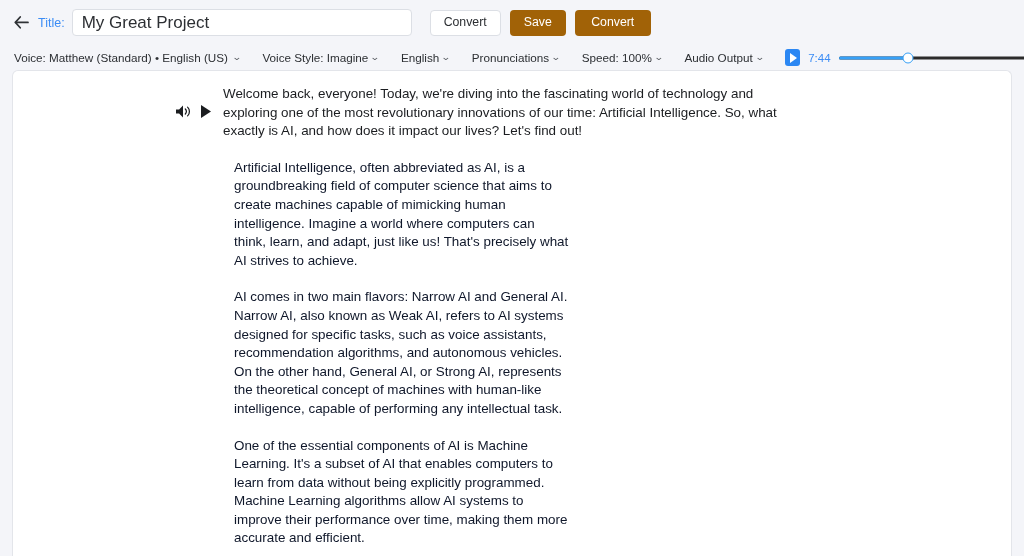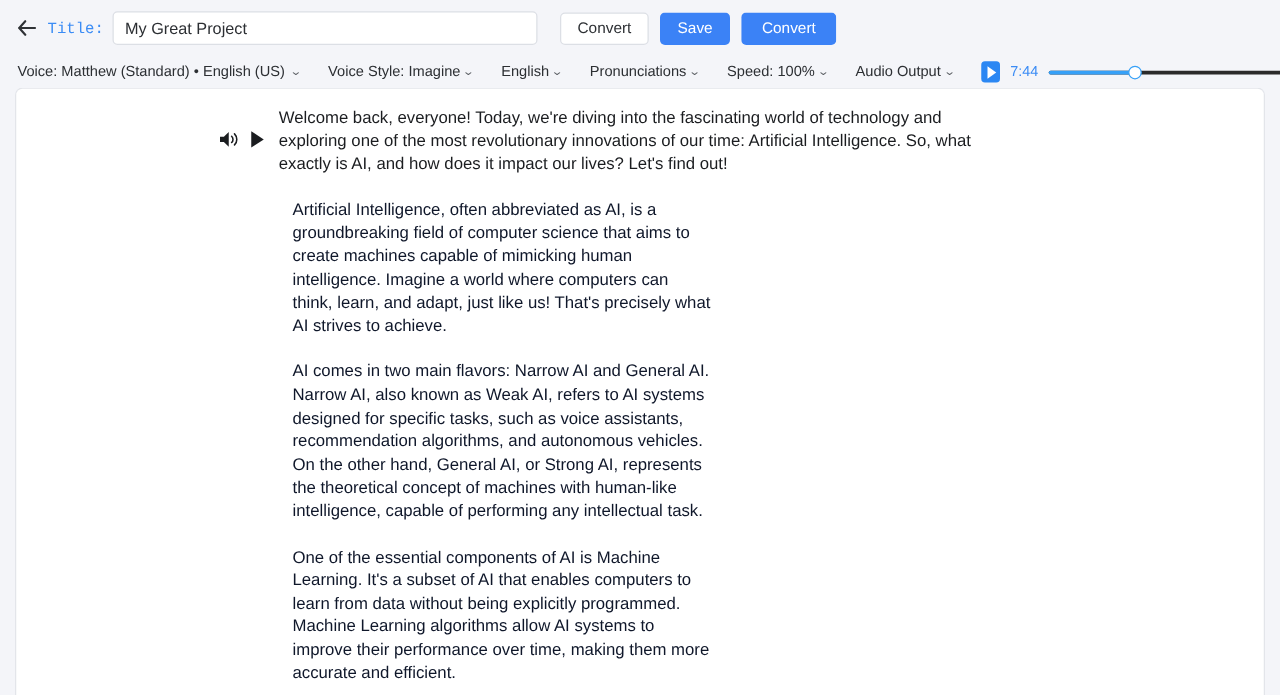--- a/index.html
+++ b/index.html
@@ -26,30 +26,29 @@
     color: #2f3236;
     cursor: pointer;
     flex: 0 0 auto;
   }
   .title-label {
     color: #3b8cf5;
     font-size: 12.5px;
     margin: 0 7px 0 6px;
     white-space: nowrap;
     flex: 0 0 auto;
-    font-family: Liberation Mono, monospace;
   }
   .title-input {
     flex: 0 0 340px;
     height: 27px;
     border: 1px solid #dcdfe5;
     border-radius: 4px;
     background: #ffffff;
     font-family: "Liberation Sans", sans-serif;
-    font-size: 13px;
+    font-size: 17px;
     color: #2c2f33;
     padding: 0 9px;
     outline: none;
   }
   .header-actions {
     display: flex;
     align-items: center;
     gap: 9px;
     margin-left: 18px;
   }
@@ -66,21 +65,21 @@
     align-items: center;
     justify-content: center;
   }
   .btn-light {
     background: #ffffff;
     border-color: #dcdfe5;
     color: #2c2f33;
     min-width: 60px;
   }
   .btn-primary {
-    background: #3b82f6;
+    background: #a16207;
     color: #ffffff;
     min-width: 50px;
   }
   .btn-download { min-width: 76px; }
 
   
   .toolbar {
     height: 25px;
     display: flex;
     padding: 0 10px 0 14px;

